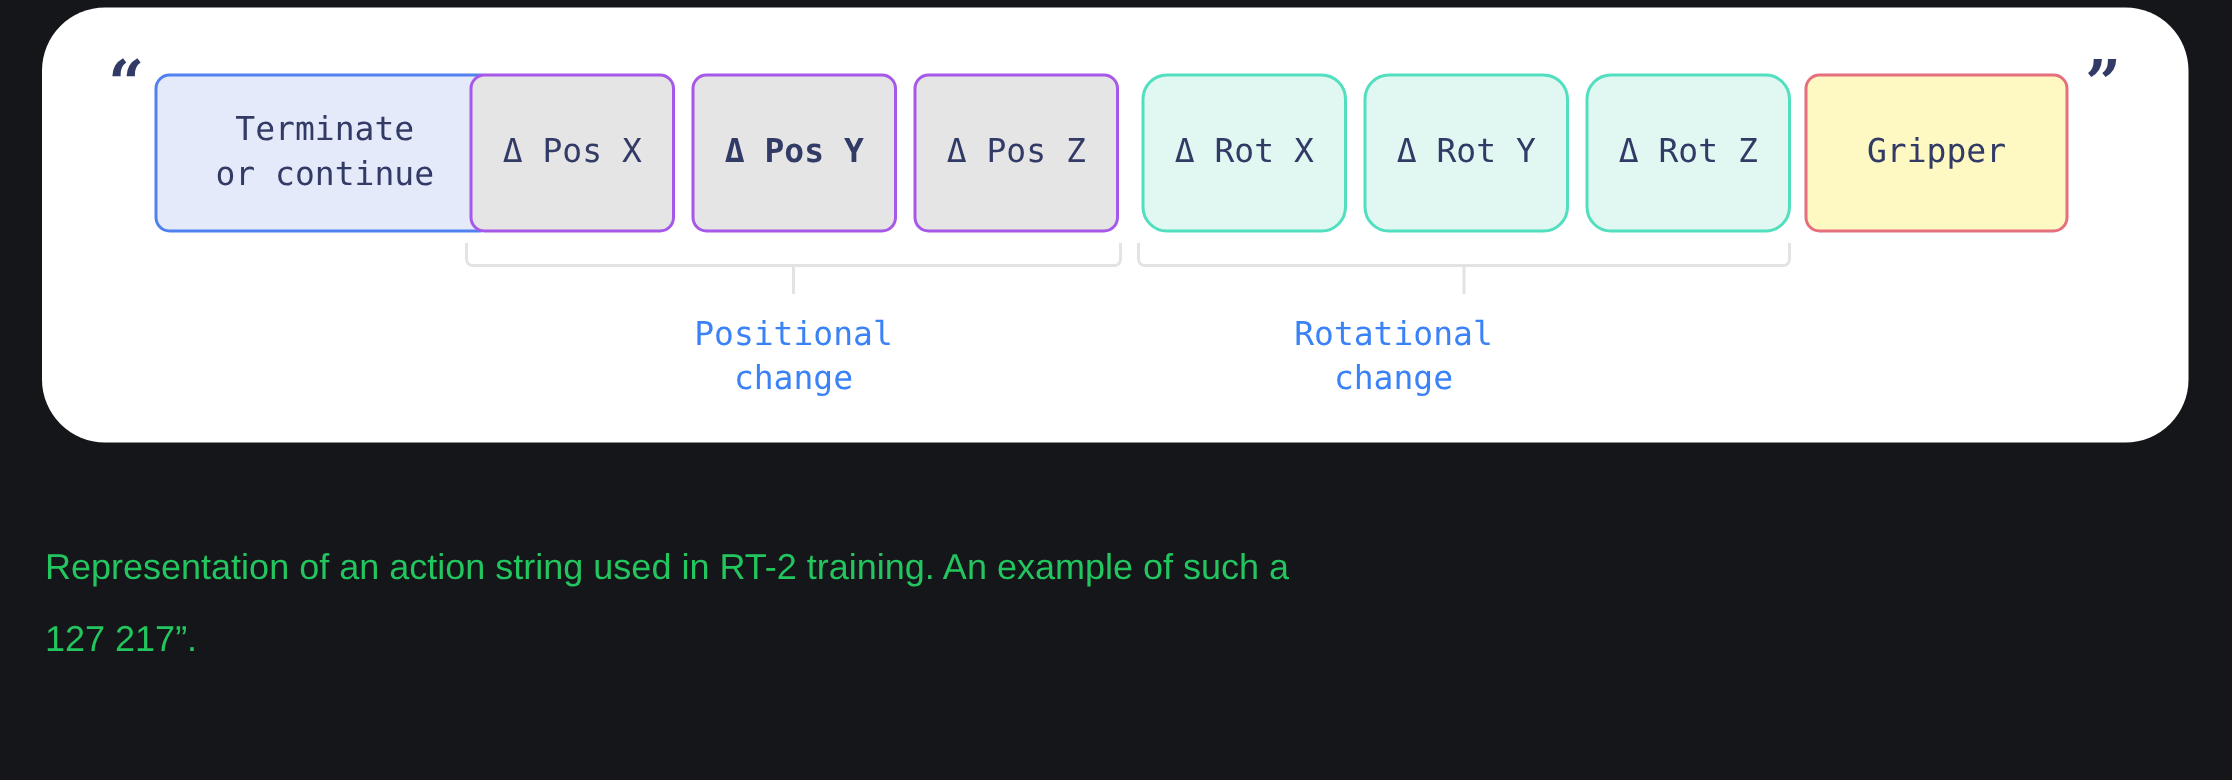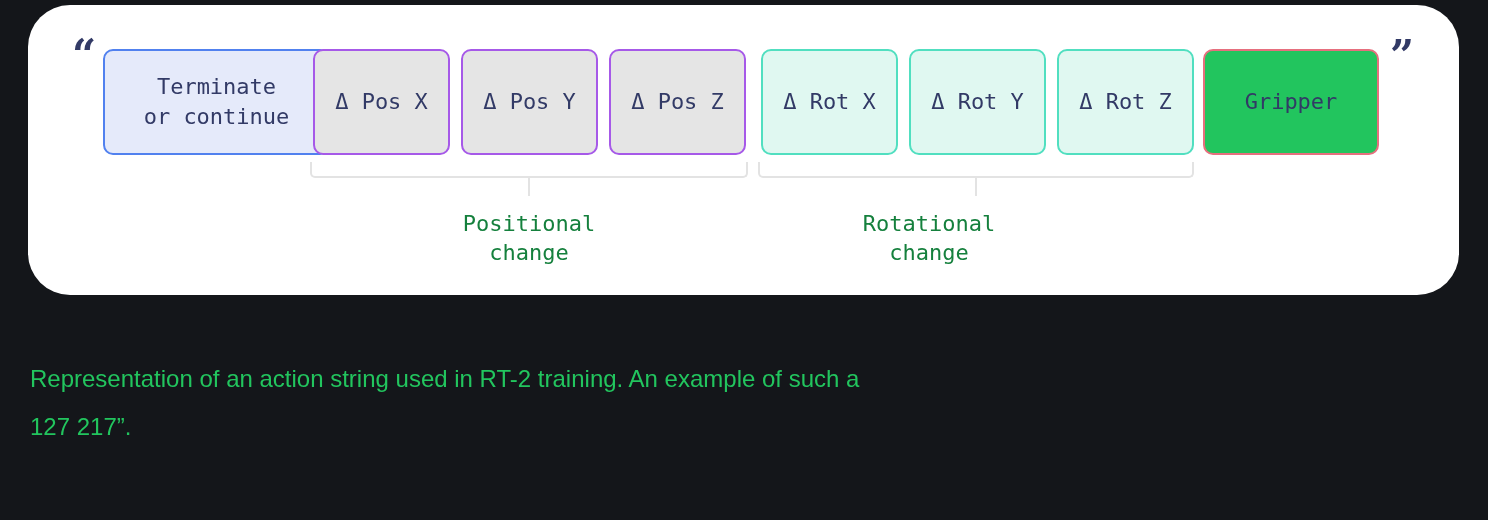--- a/index.html
+++ b/index.html
@@ -46,26 +46,26 @@
     justify-content: center;
     font-family: "DejaVu Sans Mono", "Liberation Mono", monospace;
     font-size: 22px;
     line-height: 30px;
     color: #323a66;
     text-align: center;
     white-space: nowrap;
   }
   .tok-blue   { background: #e5eafa; border-color: #5181ef; }
   .tok-purple { background: #e5e5e5; border-color: #a659e8; }
-  .tok-teal   { background: #e0f8f1; border-color: #51dfc0; }
-  .tok-pink   { background: #22c55e; border-color: #e66f7e; }
+  .tok-teal   { background: #e0f8f1; border-color: #51dfc0; border-radius: 17px; }
+  .tok-pink   { background: #fef9c3; border-color: #e66f7e; }
 
   .t-terminate { left: 75px;   width: 227px; }
   .t-posx      { left: 285px;  width: 137px; }
-  .t-posy      { left: 433px;  width: 137px; }
+  .t-posy      { left: 433px;  width: 137px; font-weight: bold; }
   .t-posz      { left: 581px;  width: 137px; }
   .t-rotx      { left: 733px;  width: 137px; }
   .t-roty      { left: 881px;  width: 137px; }
   .t-rotz      { left: 1029px; width: 137px; }
   .t-gripper   { left: 1175px; width: 176px; }
 
   
   .bracket {
     position: absolute;
     top: 157px;
@@ -91,21 +91,21 @@
 
   
   .bracket-label {
     position: absolute;
     top: 204px;
     width: 300px;
     text-align: center;
     font-family: "DejaVu Sans Mono", "Liberation Mono", monospace;
     font-size: 22px;
     line-height: 29px;
-    color: #15803d;
+    color: #3b82f6;
   }
   .bl-pos { left: 351px; }  
   .bl-rot { left: 751px; }  
 
   
   .caption {
     position: absolute;
     left: 30px;
     top: 355px;
     width: 1440px;

